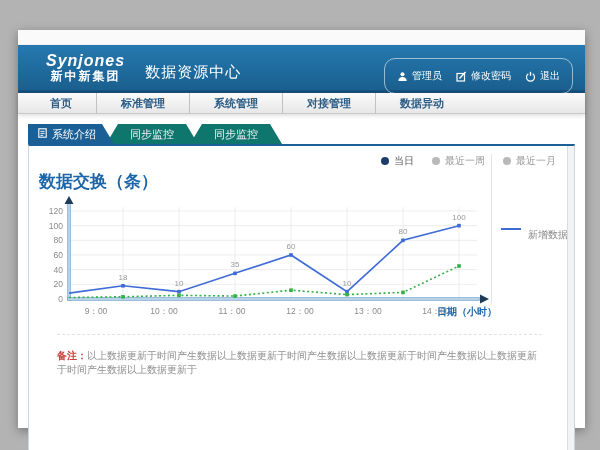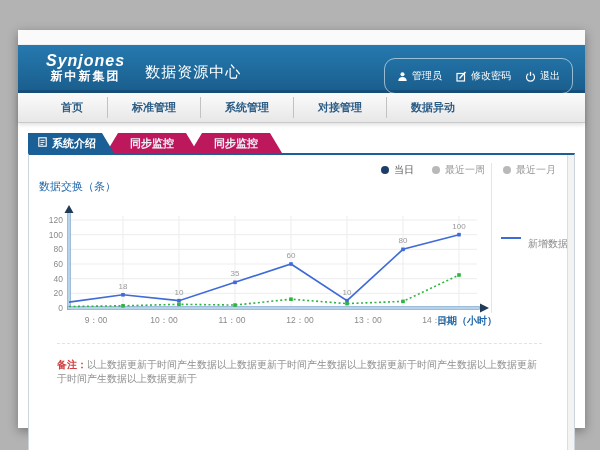--- a/index.html
+++ b/index.html
@@ -17,50 +17,50 @@
   .logo { margin-left:28px; text-align:center; line-height:1.05; }
   .logo-en { font-size:16px; font-weight:bold; letter-spacing:1px; font-style:italic; }
   .logo-cn { font-size:12px; font-weight:bold; letter-spacing:2px; }
   .app-title { font-size:15px; margin-left:20px; margin-top:9px; letter-spacing:1px; }
   .hdr-actions { position:absolute; right:12px; top:13px; display:flex; align-items:center; gap:14px;
                  border:1px solid rgba(255,255,255,.55); border-radius:11px; padding:10px 12px; }
   .hdr-btn { display:flex; align-items:center; gap:4px; font-size:10px; cursor:pointer; white-space:nowrap; }
   .hdr-btn svg { display:block; }
 
   
-  .nav { height:30px; background:linear-gradient(#fbfbfb,#e7e7e7); border-bottom:1px solid #c9c9c9;
-         box-shadow:0 2px 4px rgba(0,0,0,.12); display:flex; align-items:center; padding-left:19px;
+  .nav { height:21px; background:linear-gradient(#fbfbfb,#e7e7e7); border-bottom:1px solid #c9c9c9;
+         box-shadow:0 2px 4px rgba(0,0,0,.12); display:flex; align-items:center; padding-left:8px;
          position:relative; z-index:2; }
   .nav-item { font-size:11px; font-weight:bold; color:#2b5c86; padding:0 24px; line-height:21px; cursor:pointer; }
   .nav-item + .nav-item { border-left:1px solid #c2c2c2; }
 
   
   .content { padding-top:10px; }
   .tabs { display:flex; margin-left:10px; height:20px; align-items:flex-end; }
-  .tab { height:20px; display:flex; align-items:center; font-size:11px; cursor:pointer;font-weight:bold; }
+  .tab { height:20px; display:flex; align-items:center; font-size:11px; cursor:pointer; }
   .tab.active { background:#1a6097; color:#fff; padding:0 18px 0 10px; gap:5px;
                 clip-path:polygon(0 0,calc(100% - 12px) 0,100% 100%,0 100%); z-index:1; }
-  .tab.inactive { background:#be185d; color:#eef2f7; padding:0 24px; margin-left:-8px;
+  .tab.inactive { background:#0f766e; color:#eef2f7; padding:0 24px; margin-left:-8px;
                   clip-path:polygon(12px 0,calc(100% - 12px) 0,100% 100%,0 100%); }
 
   
   .panel { margin:0 10px; border:1px solid #ccd5de; border-top:2px solid #1a6097;
            height:310px; position:relative; background:#fff; }
   .scroll-track { position:absolute; right:0; top:0; bottom:0; width:7px; background:#f3f3f3;
                   border-left:1px solid #ddd; }
 
   .radio-row { position:absolute; top:8px; right:18px; display:flex; gap:18px; align-items:center; }
   .radio { display:flex; align-items:center; gap:5px; font-size:10px; cursor:pointer; }
   .radio .dot { width:8px; height:8px; border-radius:50%; }
   .radio.sel .dot { background:#1d3e6b; }
   .radio.sel { color:#555; }
   .radio.unsel .dot { background:#b9b9b9; }
   .radio.unsel { color:#999; }
 
-  .y-label { position:absolute; left:10px; top:24px; font-size:11px; font-weight:normal; color:#1c66a9; }
+  .y-label { position:absolute; left:10px; top:24px; font-size:17px; font-weight:bold; color:#1c66a9; }
   #chart-svg { position:absolute; left:10px; top:45px; }
   .legend-divider { position:absolute; left:462px; top:8px; height:150px; width:1px; background:#e0e5ea; }
   .legend { position:absolute; left:472px; top:82px; width:80px; }
   .legend-item { display:flex; align-items:flex-start; gap:7px; font-size:10px; color:#8a8a8a; margin-bottom:12px; }
   .sample-solid { width:20px; height:0; border-top:2px solid #3f6bd8; }
   .sample-dotted { width:20px; height:0; border-top:2px dotted #2fb344; }
 
   .note { position:absolute; left:28px; right:32px; top:188px; border-top:1px dashed #e2e2e2;
           padding-top:14px; font-size:10px; line-height:1.4; }
   .note-prefix { color:#cf4040; font-weight:bold; }

